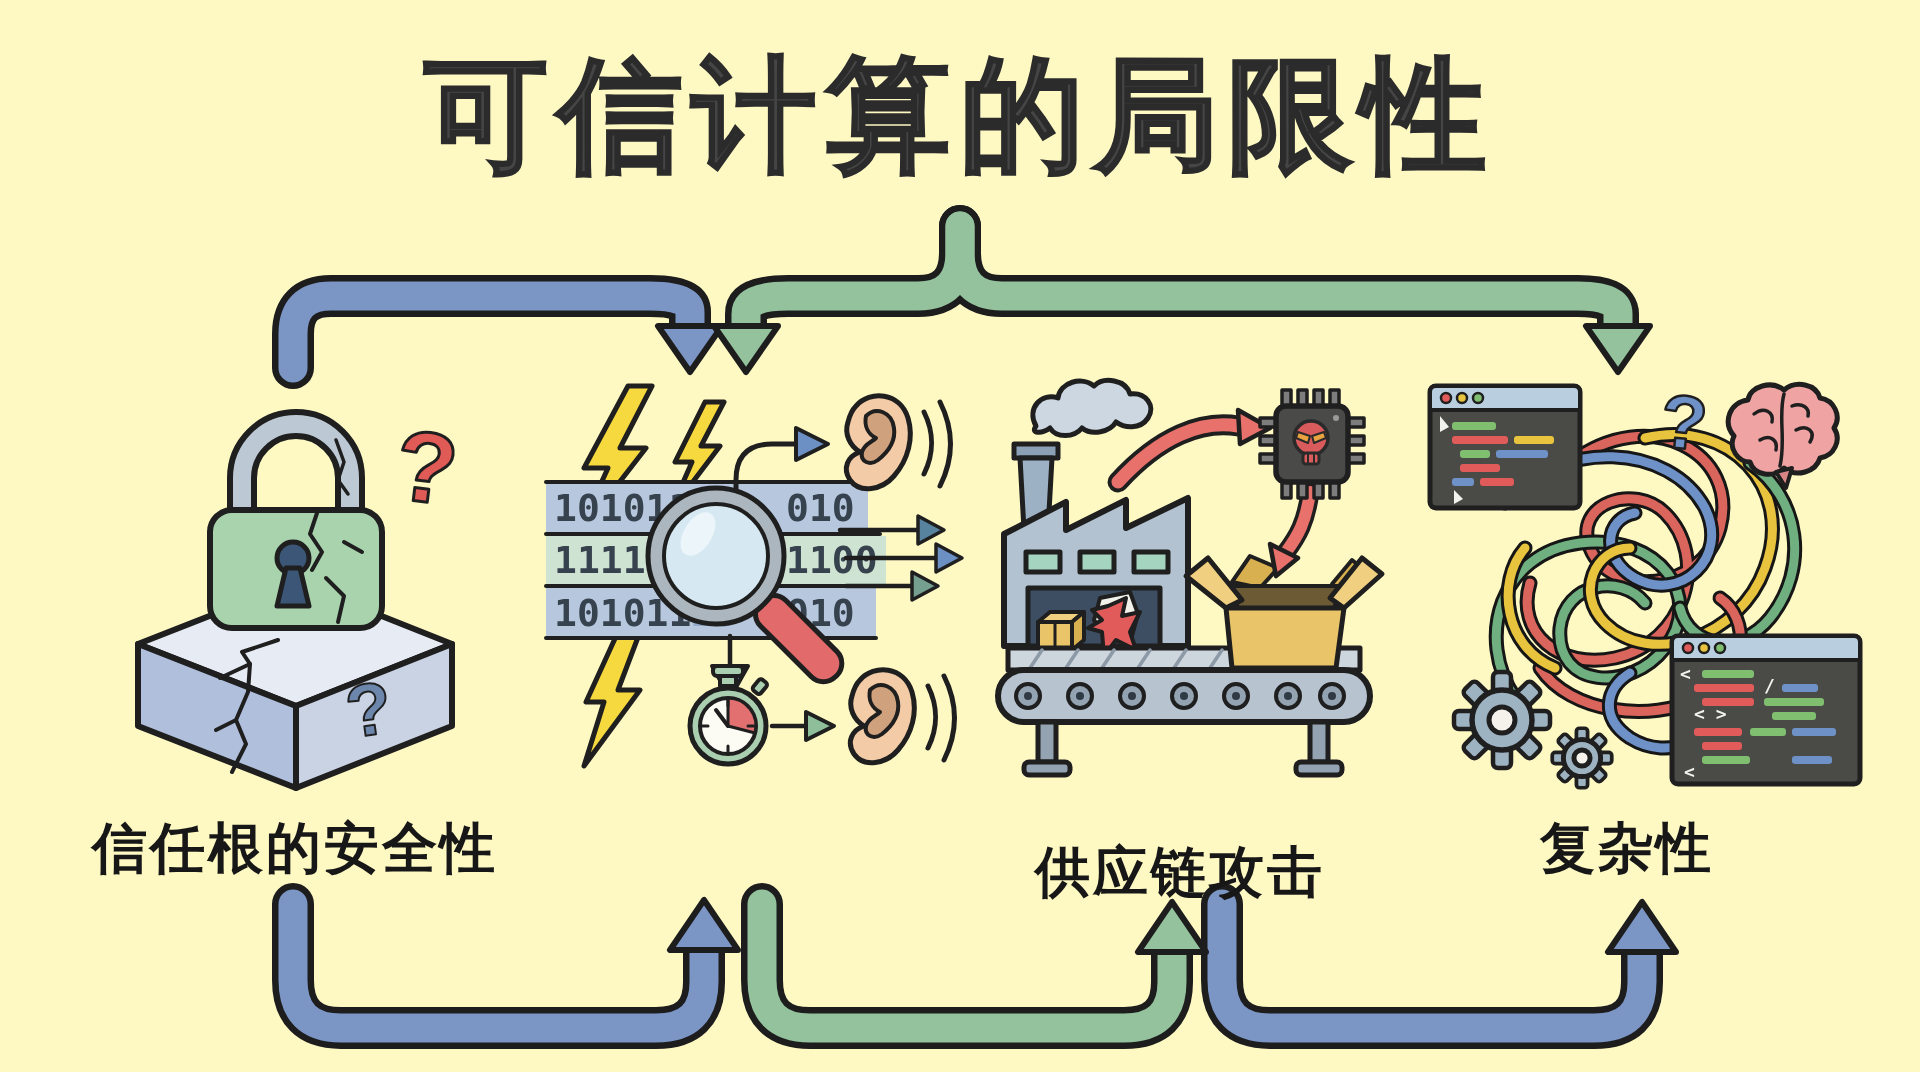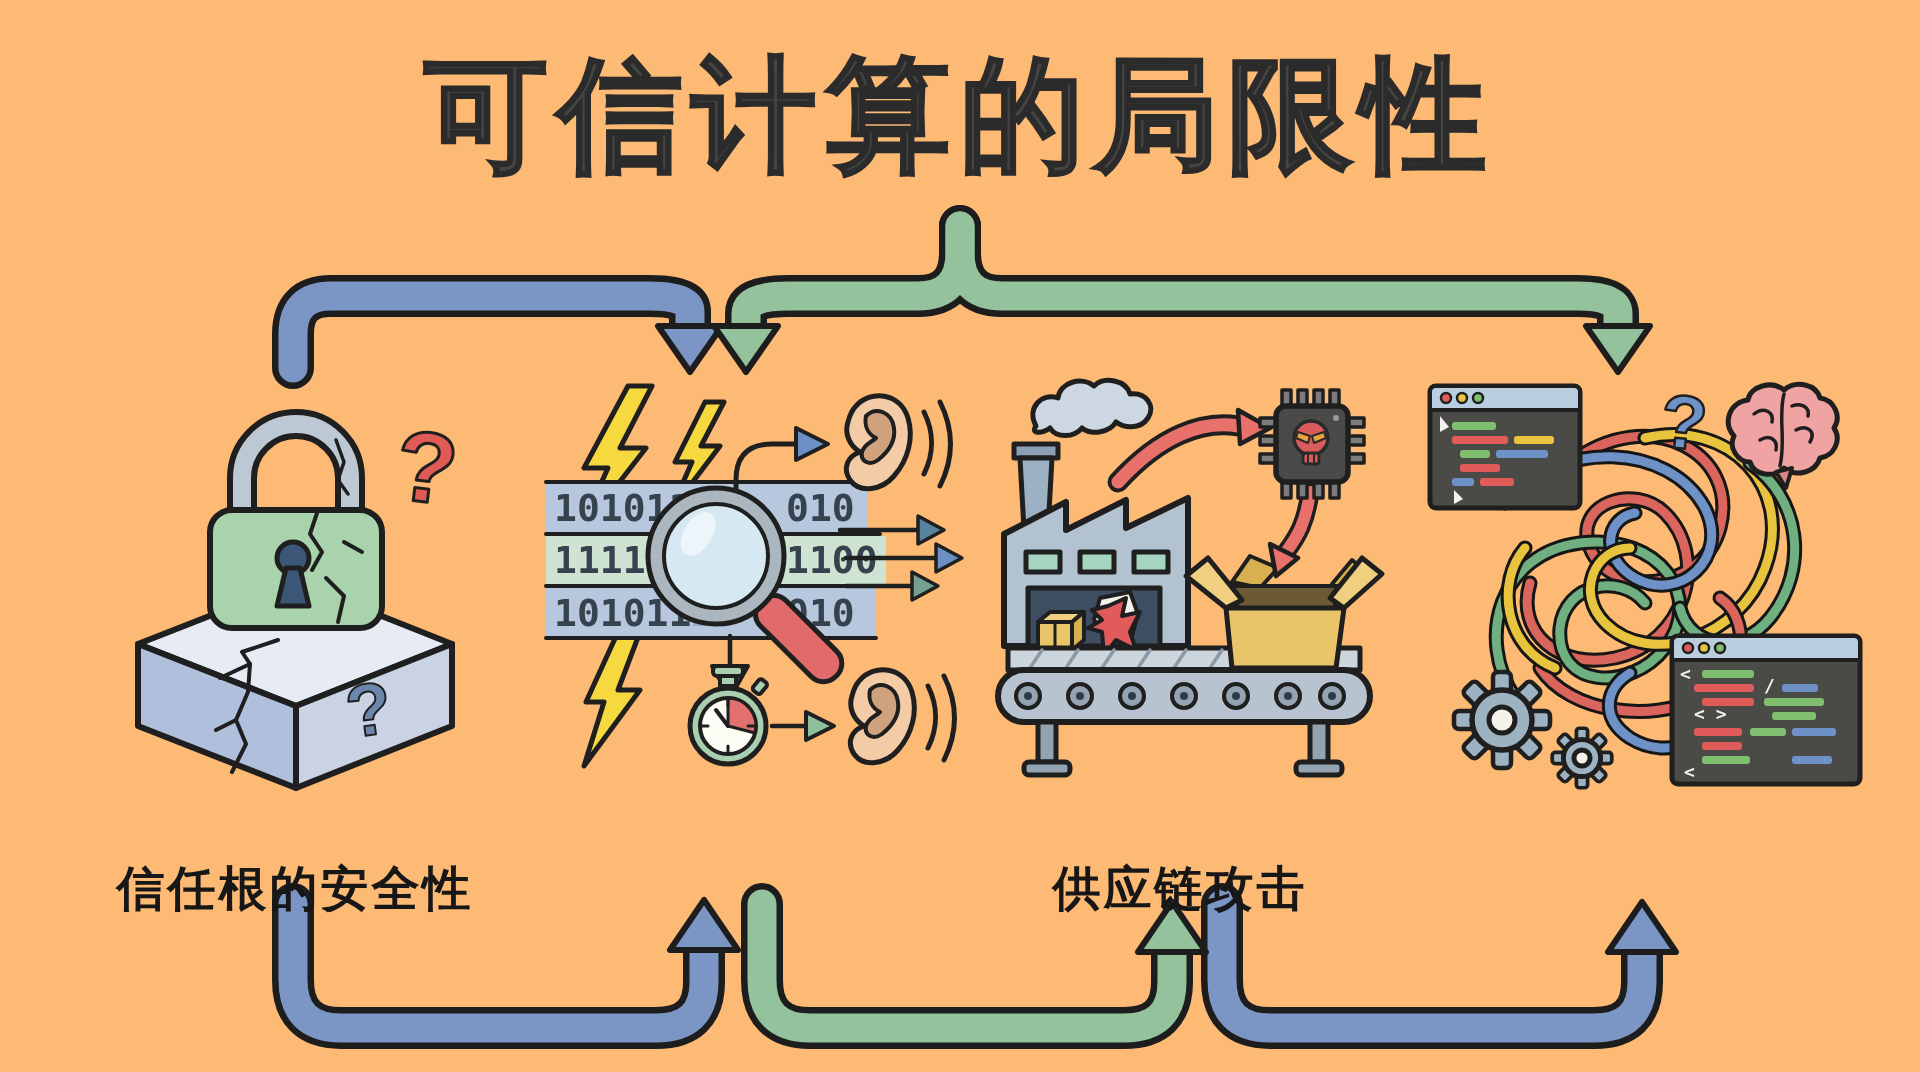--- a/index.html
+++ b/index.html
@@ -1,39 +1,39 @@
 <!DOCTYPE html>
 <html><head>
 <meta charset="utf-8">
 <style>
   html,body{margin:0;padding:0;}
   body{
     width:1920px;height:1072px;overflow:hidden;
     background:#f4f2ea;
     font-family:"Liberation Sans","DejaVu Sans",sans-serif;
   }
-  .canvas{position:relative;width:1920px;height:1072px;background:#fdba74;}
+  .canvas{position:relative;width:1920px;height:1072px;background:#fef9c3;}
   .title{
     position:absolute;top:34px;left:0;width:1920px;
     text-align:center;font-size:124px;font-weight:700;
     color:#454545;letter-spacing:10px;
     -webkit-text-stroke:2.5px #2b2b2b;
   }
   .connectors{position:absolute;left:0;top:0;width:1920px;height:1072px;pointer-events:none;}
   .panel{position:absolute;}
   .p1{left:100px;top:382px;}
   .p2{left:540px;top:380px;}
   .p3{left:980px;top:370px;}
   .p4{left:1420px;top:368px;}
   .label{
-    position:absolute;top:857px;transform:translateX(-50%);
-    font-size:48px;font-weight:700;color:#171717;
+    position:absolute;top:812px;transform:translateX(-50%);
+    font-size:55px;font-weight:700;color:#171717;
     letter-spacing:3px;white-space:nowrap;
   }
-  .l1{left:295px;} .l2{left:744px;} .l3{left:1180px;} .l4{left:1627px;}
+  .l1{left:295px;} .l2{left:744px;} .l3{left:1180px;margin-top:24px;} .l4{left:1627px;}
   .bintext{font-family:"DejaVu Sans Mono","Liberation Mono",monospace;font-weight:bold;font-size:38px;}
   .codeglyph{font-family:"DejaVu Sans Mono","Liberation Mono",monospace;font-weight:bold;fill:#f2f2ee;}
 </style>
 </head>
 <body>
 
 <div class="canvas">
 
   <div class="title">可信计算的局限性</div>
 
@@ -414,14 +414,15 @@
           <path d="M72,22 C82,18 90,24 88,32"></path>
         </g>
       </g>
 
       <text x="238" y="78" font-size="76" font-weight="bold" fill="#6e92c8" stroke-width="2.5" transform="rotate(6 238 78)">?</text>
     </g>
   </svg>
 
   <div class="label l1">信任根的安全性</div>
   <div class="label l3">供应链攻击</div>
+  <div class="label l4">复杂性</div>
 
 </div>
 
 </body></html>

